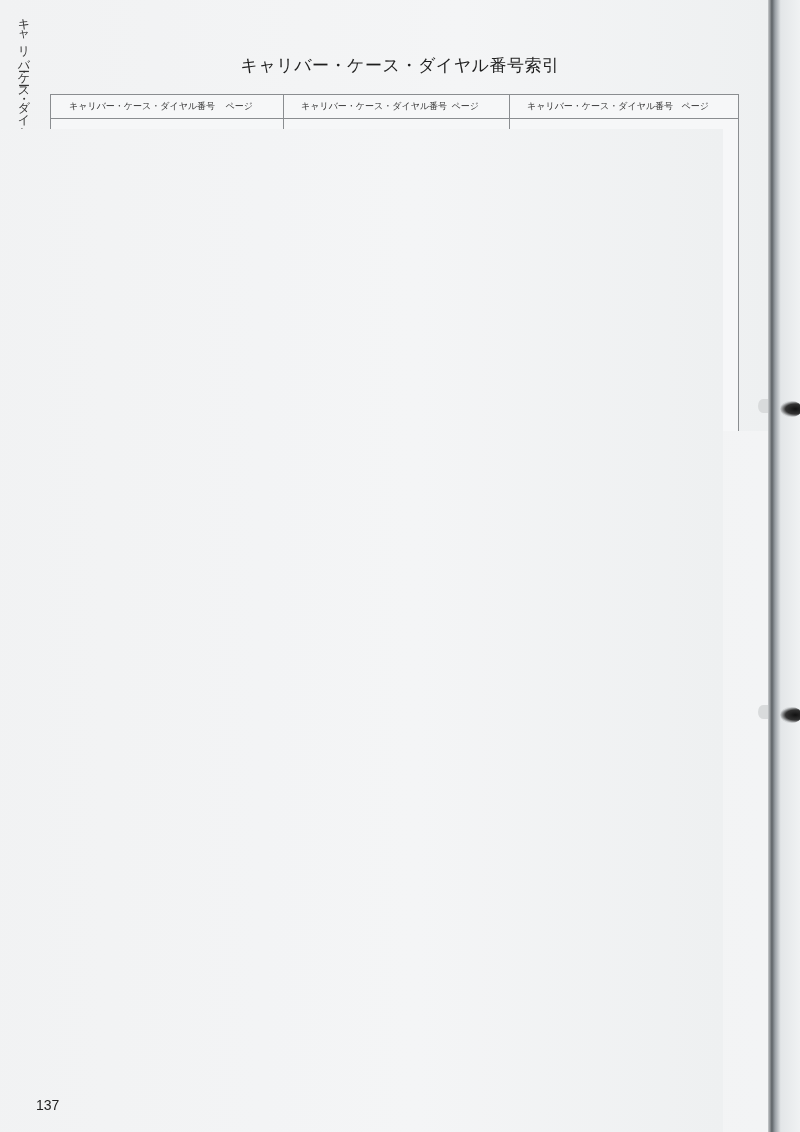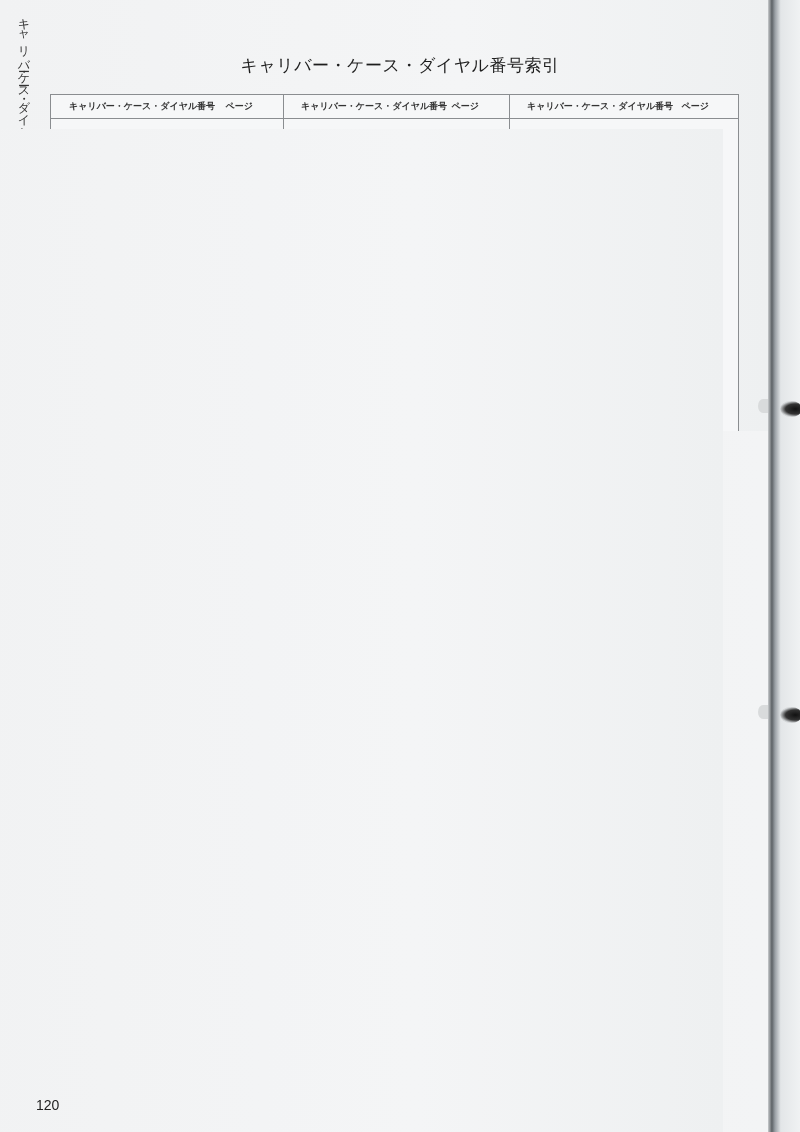--- a/index.html
+++ b/index.html
@@ -31,21 +31,20 @@
     writing-mode: vertical-rl; text-orientation: upright; letter-spacing: 0px;
   }
   .title {
     position: absolute; left: 0; width: 800px; top: 54px; text-align: center;
     font-size: 17px; color: #1d1d1d; letter-spacing: 0.5px;
   }
   .table {
     position: absolute; left: 50px; top: 94px; width: 689px; height: 919px;
     border: 1px solid #8a8d90; box-sizing: border-box;
     background: #f6f7f8;
-    font-weight: bold;
   }
   .hdr-line {
     position: absolute; left: 0; right: 0; top: 23px; height: 1px; background: #8a8d90;
   }
   .vline {
     position: absolute; top: 0; bottom: 0; width: 1px; background: #8a8d90;
   }
   .hdr-cell {
     position: absolute; top: 0; height: 23px; display: flex; align-items: center;
     font-size: 9px; color: #333;
@@ -870,20 +869,20 @@
           </div>
           <div class="entry" style="top: 16.8px;">
             <span class="code">〈0A2 - 0A2〉</span>
             <span class="dots" style="left: 78.375px; width: 4px;"></span>
             <span class="page" style="left: -606px;">67</span>
           </div>
         </div>
       </div>
   </div>
 
-  <div class="page-num">120</div>
+  <div class="page-num">137</div>
 </div>
 
 <div class="binding"></div>
 <div class="hole-left" style="left:758px;top:399px"></div>
 <div class="hole" style="left:780px;top:401px"></div>
 <div class="hole-left" style="left:758px;top:705px"></div>
 <div class="hole" style="left:780px;top:707px"></div>
 
 </body></html>

